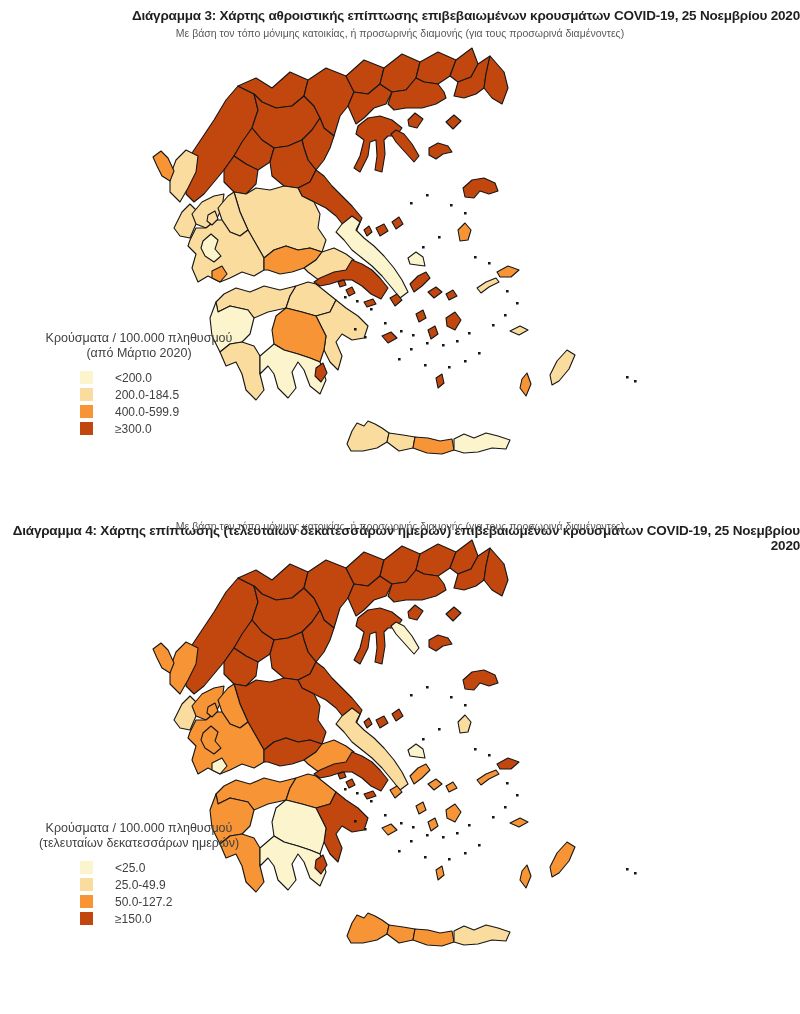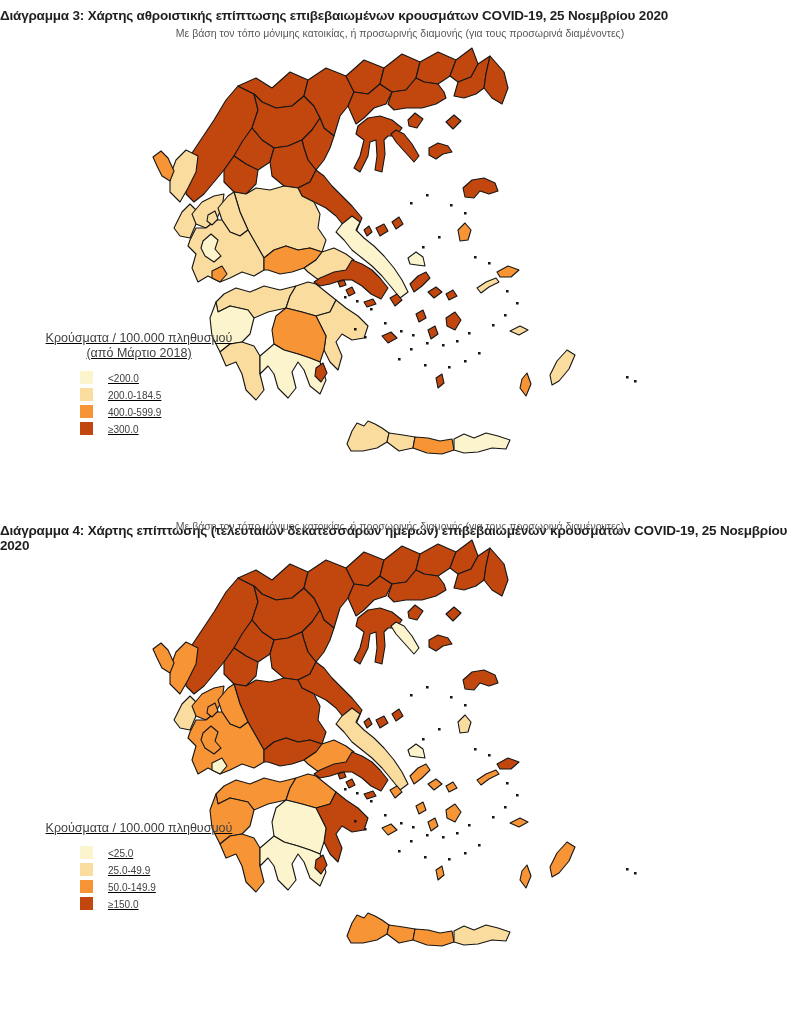--- a/index.html
+++ b/index.html
@@ -2,34 +2,34 @@
 <html><head>
 <meta charset="utf-8">
 <style>
   html,body{margin:0;padding:0;}
   body{
     width:800px;height:1014px;position:relative;background:#ffffff;
     font-family:"Liberation Sans", sans-serif;overflow:hidden;
   }
   .fig{position:absolute;left:0;width:800px;}
   .fig-title{
-    position:absolute;left:0;right:0;text-align:left;
+    position:absolute;left:0;right:0;text-align:right;
     font-size:13.5px;font-weight:bold;color:#1f1f1f;letter-spacing:-0.2px;
   }
   .fig-sub{
     position:absolute;left:0;right:0;text-align:center;
     font-size:10.5px;color:#595959;
   }
   .map-svg{position:absolute;}
-  .legend{position:absolute;width:250px;text-decoration:underline;}
+  .legend{position:absolute;width:250px;}
   .lg-title{font-size:12.5px;color:#3f3f3f;text-align:center;line-height:15px;}
   .lg-rows{margin-top:7px;margin-left:66px;}
   .lg-row{height:17px;line-height:17px;white-space:nowrap;}
   .sw{display:inline-block;width:13px;height:13px;vertical-align:-2px;}
-  .lg-label{font-size:10px;color:#3f3f3f;margin-left:15px;text-align:right;}
+  .lg-label{font-size:12px;color:#3f3f3f;margin-left:22px;text-align:right;}
 </style>
 </head>
 <body>
 
 <div class="fig">
   <div class="fig-title" style="top:8px">Διάγραμμα 3: Χάρτης αθροιστικής επίπτωσης επιβεβαιωμένων κρουσμάτων COVID-19, 25 Νοεμβρίου 2020</div>
   <div class="fig-sub" style="top:27px">Με βάση τον τόπο μόνιμης κατοικίας, ή προσωρινής διαμονής (για τους προσωρινά διαμένοντες)</div>
 
   <svg id="map-svg-0" class="map-svg" style="left:58px;top:44px" width="620" height="470" viewBox="0 0 620 470">
       <path d="M132,112 L144,94 L156,76 L168,56 L180,42 L196,50 L200,66 L194,84 L176,112 L166,126 L156,138 L146,150 L136,158 L128,150 L130,130 Z" fill="#C2470E" stroke="#161616" stroke-width="1.1" stroke-linejoin="round"></path>
@@ -97,21 +97,21 @@
       <path d="M464,335 L469,329 L473,340 L468,352 L462,344 Z" fill="#F79536" stroke="#161616" stroke-width="1.1" stroke-linejoin="round"></path>
       <path d="M289,400 L294,387 L299,379 L306,382 L310,377 L317,380 L324,384 L331,389 L329,398 L319,404 L305,407 L293,407 Z" fill="#FADC9E" stroke="#161616" stroke-width="1.1" stroke-linejoin="round"></path>
       <path d="M331,389 L345,391 L357,393 L355,404 L341,407 L329,398 Z" fill="#FADC9E" stroke="#161616" stroke-width="1.1" stroke-linejoin="round"></path>
       <path d="M357,393 L370,394 L382,397 L394,395 L396,406 L384,410 L369,409 L355,404 Z" fill="#F79536" stroke="#161616" stroke-width="1.1" stroke-linejoin="round"></path>
       <path d="M396,395 L406,390 L416,394 L428,389 L440,392 L452,396 L448,405 L434,404 L420,408 L406,409 L396,406 Z" fill="#FCF4CD" stroke="#161616" stroke-width="1.1" stroke-linejoin="round"></path>
       <path d="M286,252h2.6v2.6h-2.6Z M298,256h2.6v2.6h-2.6Z M312,264h2.6v2.6h-2.6Z M326,278h2.6v2.6h-2.6Z M342,286h2.6v2.6h-2.6Z M354,290h2.6v2.6h-2.6Z M368,298h2.6v2.6h-2.6Z M384,300h2.6v2.6h-2.6Z M398,296h2.6v2.6h-2.6Z M410,288h2.6v2.6h-2.6Z M352,304h2.6v2.6h-2.6Z M340,314h2.6v2.6h-2.6Z M366,320h2.6v2.6h-2.6Z M390,322h2.6v2.6h-2.6Z M406,316h2.6v2.6h-2.6Z M420,308h2.6v2.6h-2.6Z M296,284h2.6v2.6h-2.6Z M306,292h2.6v2.6h-2.6Z M434,280h2.6v2.6h-2.6Z M446,270h2.6v2.6h-2.6Z M458,258h2.6v2.6h-2.6Z M352,158h2.6v2.6h-2.6Z M368,150h2.6v2.6h-2.6Z M392,160h2.6v2.6h-2.6Z M406,168h2.6v2.6h-2.6Z M416,212h2.6v2.6h-2.6Z M430,218h2.6v2.6h-2.6Z M380,192h2.6v2.6h-2.6Z M364,202h2.6v2.6h-2.6Z M448,246h2.6v2.6h-2.6Z M568,332h2.6v2.6h-2.6Z M576,336h2.6v2.6h-2.6Z" fill="#161616"></path>
     </svg>
 
   <div class="legend" style="left:14px;top:331px">
     <div class="lg-title">Κρούσματα / 100.000 πληθυσμού</div>
-    <div class="lg-title">(από Μάρτιο 2018)</div>
+    <div class="lg-title">(από Μάρτιο 2020)</div>
     <div class="lg-rows">
       <div class="lg-row">
         <span class="sw" style="background: rgb(252, 244, 205);"></span><span class="lg-label">&lt;200.0</span>
       </div>
       <div class="lg-row">
         <span class="sw" style="background: rgb(250, 220, 158);"></span><span class="lg-label">200.0-184.5</span>
       </div>
       <div class="lg-row">
         <span class="sw" style="background: rgb(247, 149, 54);"></span><span class="lg-label">400.0-599.9</span>
       </div>
@@ -192,28 +192,29 @@
       <path d="M464,335 L469,329 L473,340 L468,352 L462,344 Z" fill="#F79536" stroke="#161616" stroke-width="1.1" stroke-linejoin="round"></path>
       <path d="M289,400 L294,387 L299,379 L306,382 L310,377 L317,380 L324,384 L331,389 L329,398 L319,404 L305,407 L293,407 Z" fill="#F79536" stroke="#161616" stroke-width="1.1" stroke-linejoin="round"></path>
       <path d="M331,389 L345,391 L357,393 L355,404 L341,407 L329,398 Z" fill="#F79536" stroke="#161616" stroke-width="1.1" stroke-linejoin="round"></path>
       <path d="M357,393 L370,394 L382,397 L394,395 L396,406 L384,410 L369,409 L355,404 Z" fill="#F79536" stroke="#161616" stroke-width="1.1" stroke-linejoin="round"></path>
       <path d="M396,395 L406,390 L416,394 L428,389 L440,392 L452,396 L448,405 L434,404 L420,408 L406,409 L396,406 Z" fill="#FADC9E" stroke="#161616" stroke-width="1.1" stroke-linejoin="round"></path>
       <path d="M286,252h2.6v2.6h-2.6Z M298,256h2.6v2.6h-2.6Z M312,264h2.6v2.6h-2.6Z M326,278h2.6v2.6h-2.6Z M342,286h2.6v2.6h-2.6Z M354,290h2.6v2.6h-2.6Z M368,298h2.6v2.6h-2.6Z M384,300h2.6v2.6h-2.6Z M398,296h2.6v2.6h-2.6Z M410,288h2.6v2.6h-2.6Z M352,304h2.6v2.6h-2.6Z M340,314h2.6v2.6h-2.6Z M366,320h2.6v2.6h-2.6Z M390,322h2.6v2.6h-2.6Z M406,316h2.6v2.6h-2.6Z M420,308h2.6v2.6h-2.6Z M296,284h2.6v2.6h-2.6Z M306,292h2.6v2.6h-2.6Z M434,280h2.6v2.6h-2.6Z M446,270h2.6v2.6h-2.6Z M458,258h2.6v2.6h-2.6Z M352,158h2.6v2.6h-2.6Z M368,150h2.6v2.6h-2.6Z M392,160h2.6v2.6h-2.6Z M406,168h2.6v2.6h-2.6Z M416,212h2.6v2.6h-2.6Z M430,218h2.6v2.6h-2.6Z M380,192h2.6v2.6h-2.6Z M364,202h2.6v2.6h-2.6Z M448,246h2.6v2.6h-2.6Z M568,332h2.6v2.6h-2.6Z M576,336h2.6v2.6h-2.6Z" fill="#161616"></path>
     </svg>
 
   <div class="legend" style="left:14px;top:821px">
     <div class="lg-title">Κρούσματα / 100.000 πληθυσμού</div>
+    <div class="lg-title">(τελευταίων δεκατεσσάρων ημερών)</div>
     <div class="lg-rows">
       <div class="lg-row">
         <span class="sw" style="background: rgb(252, 244, 205);"></span><span class="lg-label">&lt;25.0</span>
       </div>
       <div class="lg-row">
         <span class="sw" style="background: rgb(250, 220, 158);"></span><span class="lg-label">25.0-49.9</span>
       </div>
       <div class="lg-row">
-        <span class="sw" style="background: rgb(247, 149, 54);"></span><span class="lg-label">50.0-149.9</span>
+        <span class="sw" style="background: rgb(247, 149, 54);"></span><span class="lg-label">50.0-127.2</span>
       </div>
       <div class="lg-row">
         <span class="sw" style="background: rgb(194, 71, 14);"></span><span class="lg-label">≥150.0</span>
       </div>
     </div>
   </div>
 </div>
 
 </body></html>

